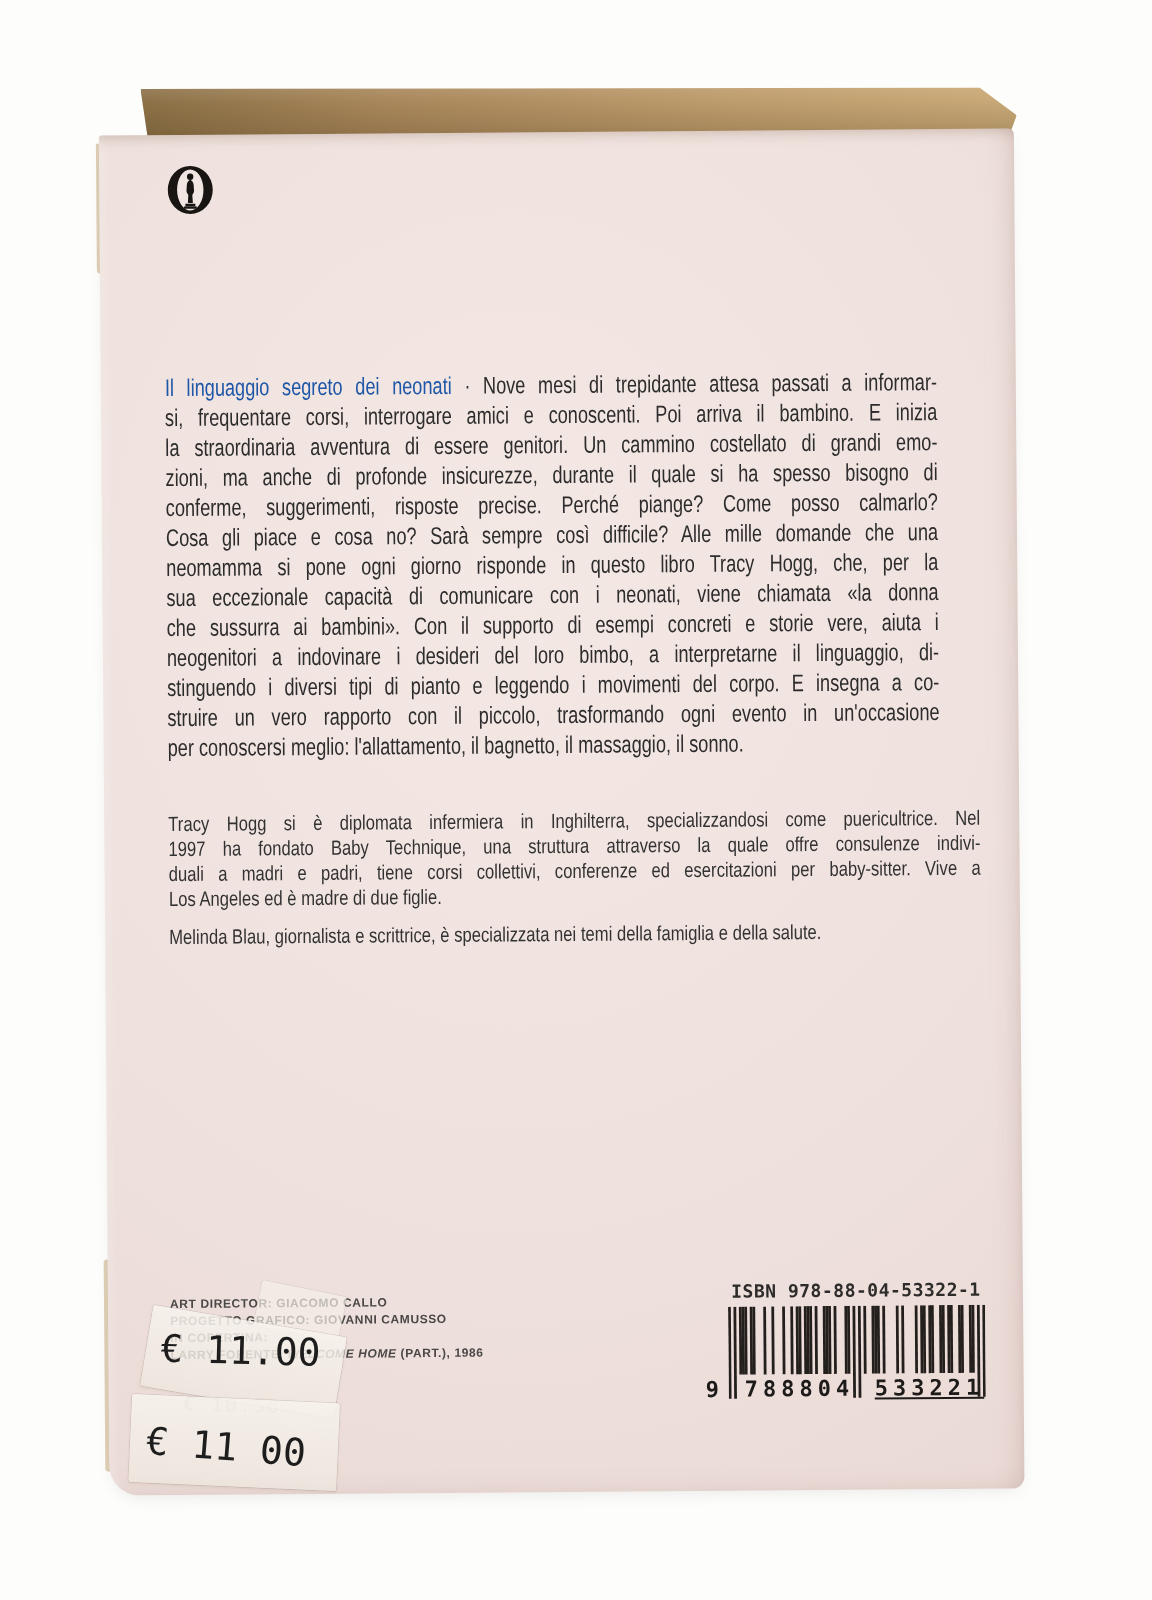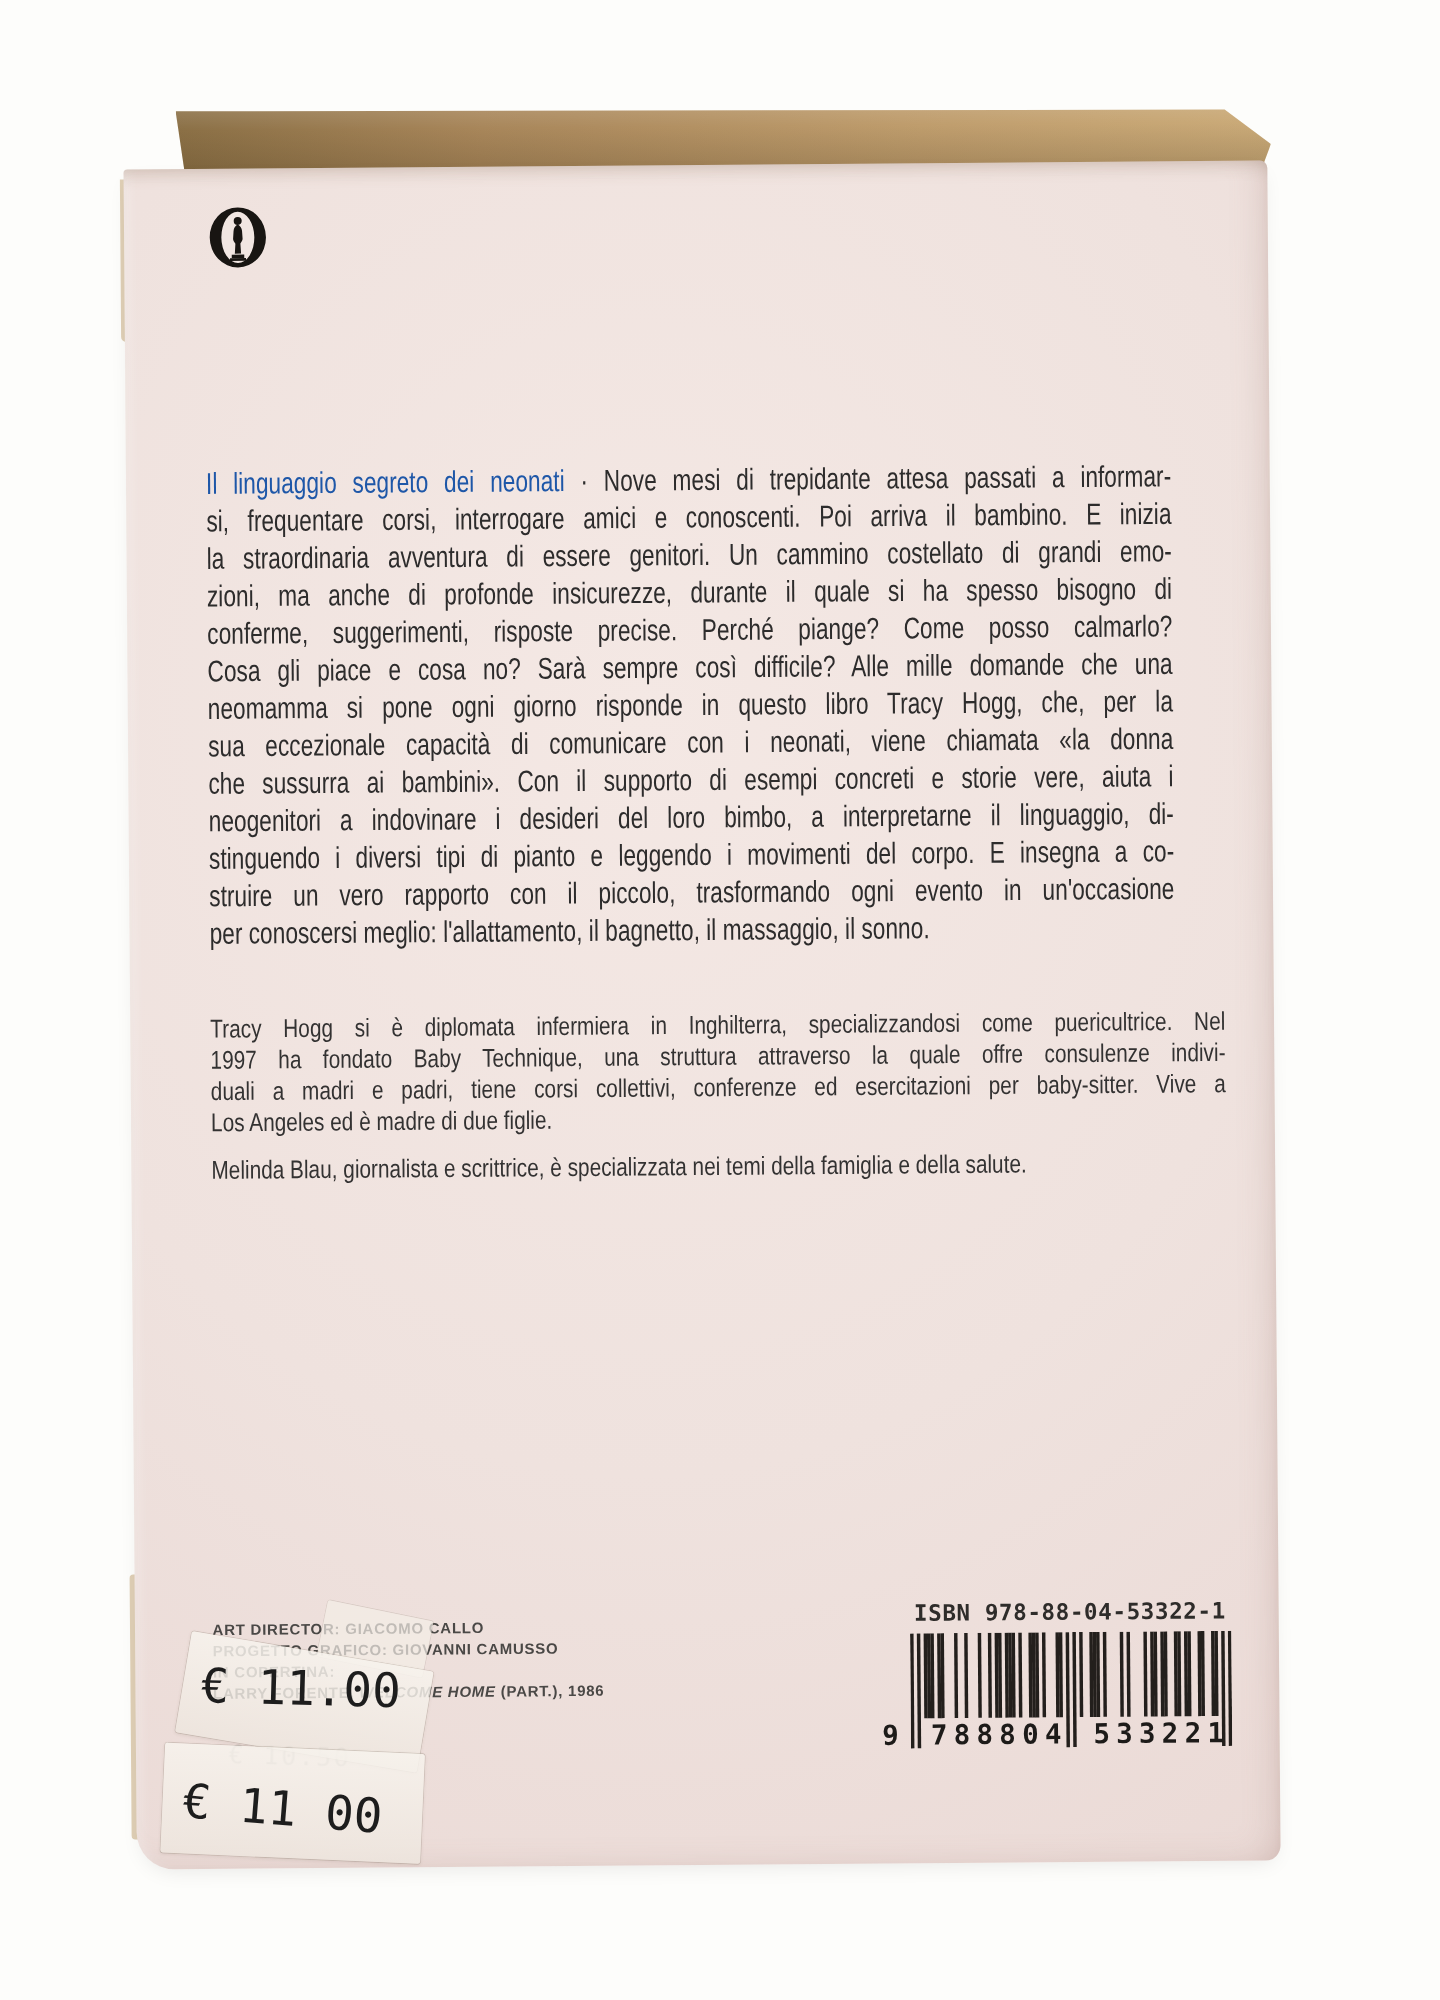--- a/index.html
+++ b/index.html
@@ -87,21 +87,21 @@
     font-family:"DejaVu Sans Mono",monospace;font-weight:bold;font-size:18px;
     letter-spacing:0.5px;color:#2e2c2a;white-space:nowrap;
   }
   .barcode-svg{left:620px;top:1176px;width:257px;height:94px;fill:#231f1c;}
   .bc-digit{
     font-family:"DejaVu Sans Mono",monospace;font-weight:bold;font-size:22px;color:#1d1b19;
     top:1246px;white-space:nowrap;
   }
   .bc-d1{left:597px;}
   .bc-d2{left:636px;letter-spacing:5px;}
-  .bc-d3{left:766px;letter-spacing:5px;}
+  .bc-d3{left:766px;letter-spacing:5px;text-decoration:underline;}
 </style>
 </head>
 <body>
 
 <div class="book">
   <div class="top-edge"></div>
   <div class="edge-sliver sliver-top"></div>
   <div class="edge-sliver sliver-bottom"></div>
 
   <div class="cover">

